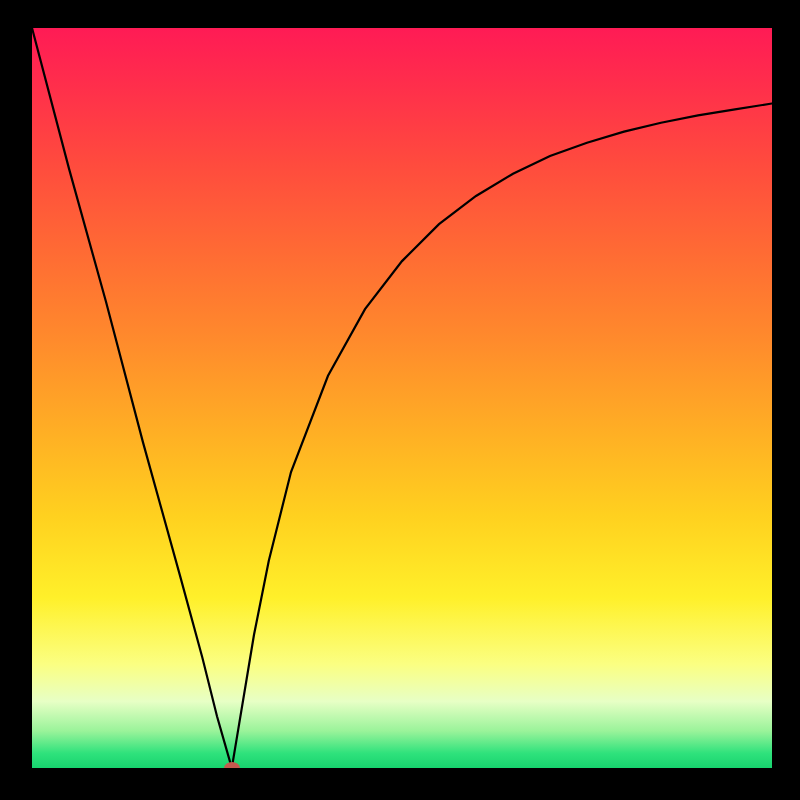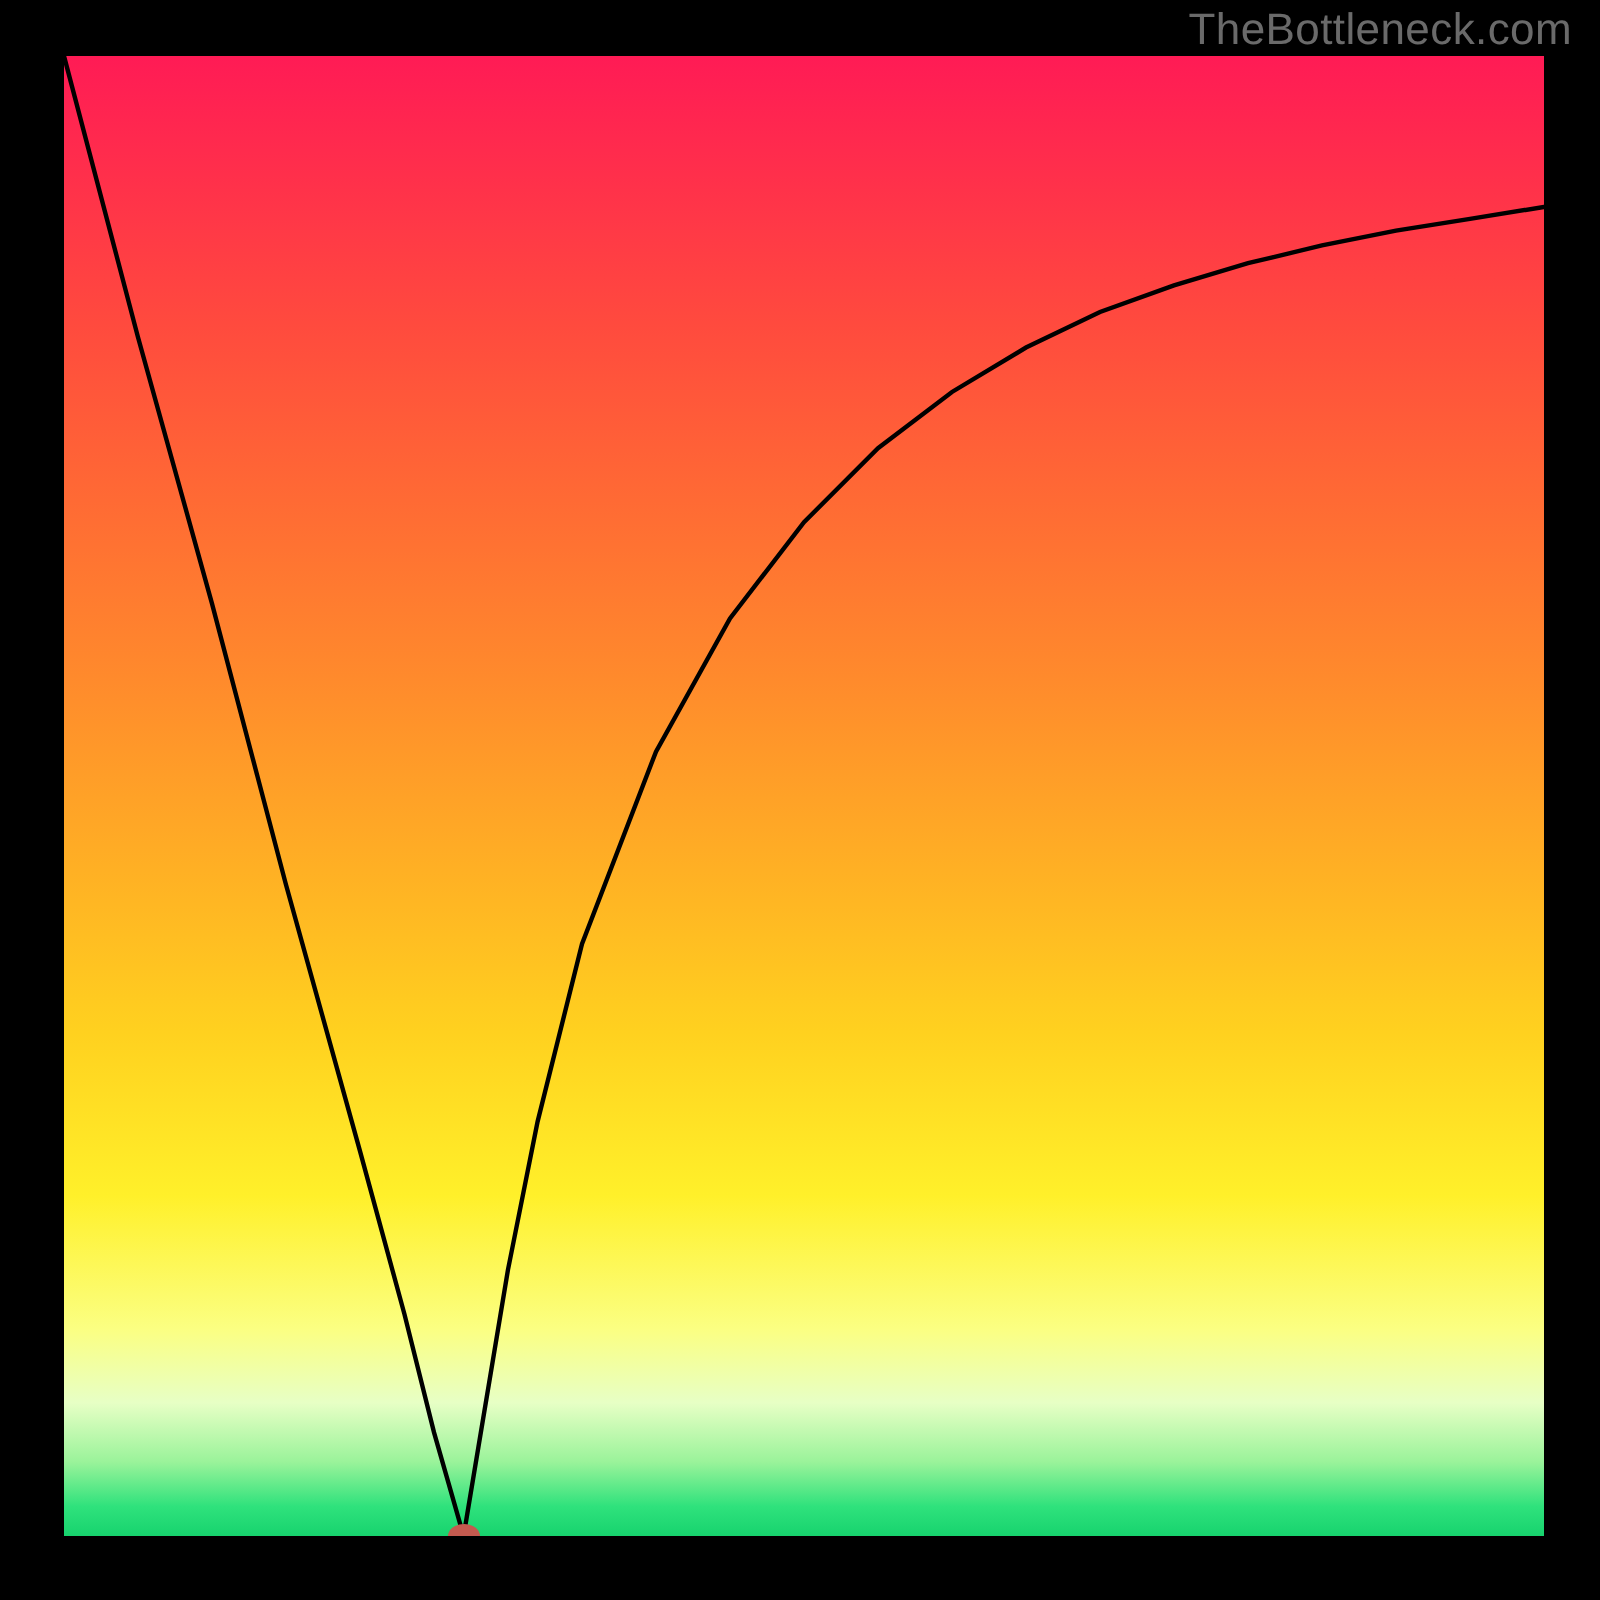--- a/index.html
+++ b/index.html
@@ -71,21 +71,20 @@
     border-radius: 50% / 50%;
     background: #c45a4f;
     transform: translate(-50%, -50%);
   }
 </style>
 </head>
 <body>
 
 <div class="stage">
 
-  <div class="watermark">TheBottleneck.com</div>
 
   <div class="plot">
     <div class="gradient-bg"></div>
 
     <svg class="curve" viewBox="0 0 740 740" preserveAspectRatio="none">
       <path id="curve-left" fill="none" stroke="#000" stroke-width="2.2" stroke-linecap="round" d="M 0.00 0.00 L 37.00 140.60 L 74.00 273.80 L 111.00 414.40 L 148.00 547.60 L 170.20 629.00 L 185.00 688.20 L 192.40 714.10 L 199.80 740.00"></path>
       <path id="curve-right" fill="none" stroke="#000" stroke-width="2.2" stroke-linecap="round" d="M 199.80 740.00 L 207.20 695.60 L 214.60 651.20 L 222.00 606.80 L 236.80 532.80 L 259.00 444.00 L 296.00 347.80 L 333.00 281.20 L 370.00 233.10 L 407.00 196.10 L 444.00 167.98 L 481.00 145.78 L 518.00 128.02 L 555.00 114.70 L 592.00 103.60 L 629.00 94.72 L 666.00 87.32 L 703.00 81.40 L 740.00 75.48"></path>
     </svg>
 
     <div id="vertex-marker" class="marker" style="left: 199.8px; top: 740px;"></div>

